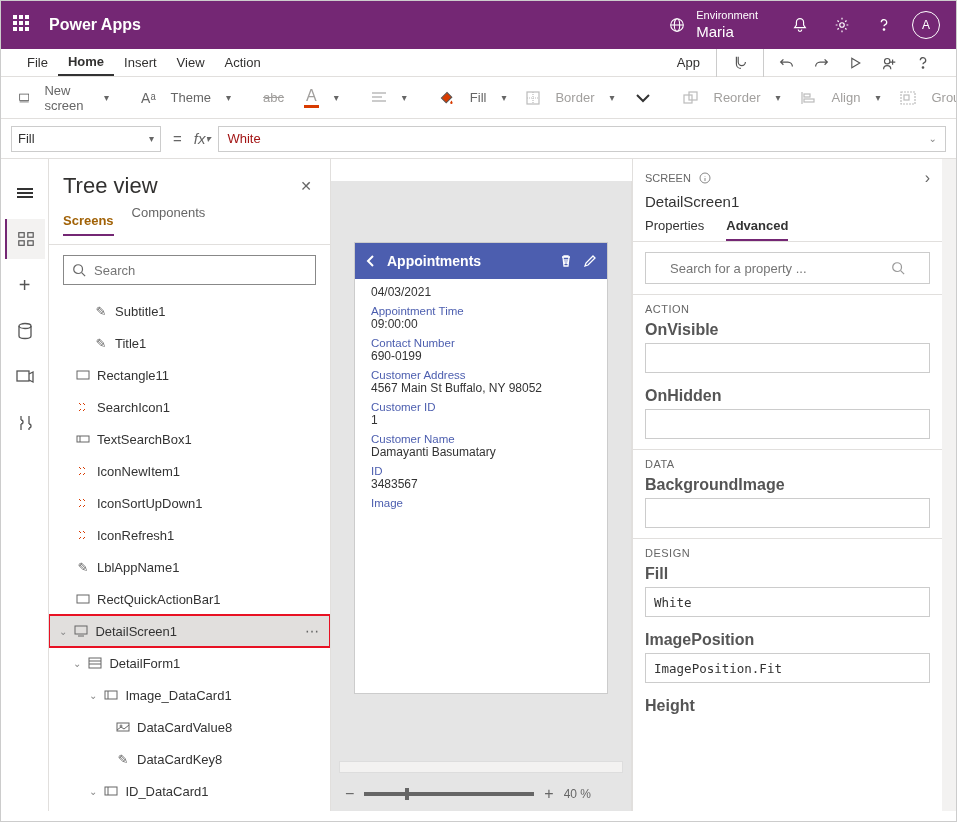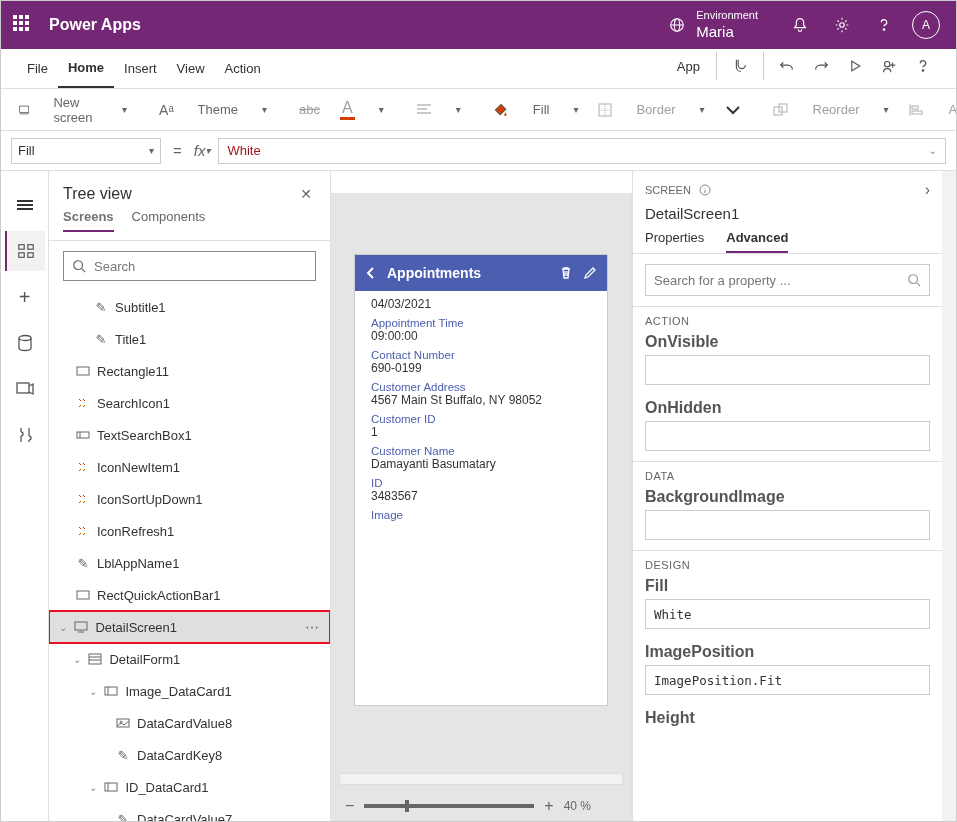--- a/index.html
+++ b/index.html
@@ -13,31 +13,31 @@
   .title-spacer { flex: 1; }
   .env-block { display: flex; align-items: center; gap: 10px; margin-right: 24px; }
   .env-icon { display:inline-block; }
   .env-text { font-size: 11px; line-height: 1.2; }
   .env-text .env-name { font-size: 15px; }
   .title-icons { display: flex; align-items: center; gap: 6px; }
   .title-btn { width: 36px; height: 36px; display: flex; align-items: center; justify-content: center; cursor: pointer; }
   .avatar { width: 28px; height: 28px; border-radius: 50%; border: 1px solid #fff; display: flex; align-items: center; justify-content: center; font-size: 12px; }
   
   
-  .menubar { height: 40px; border-bottom: 1px solid #e1dfdd; display: flex; align-items: flex-start; padding: 0 16px; }
+  .menubar { height: 28px; border-bottom: 1px solid #e1dfdd; display: flex; align-items: center; padding: 0 16px; }
   .menubar .mi { padding: 0 10px; height: 100%; display: flex; align-items: center; cursor: pointer; color: #323130; }
   .menubar .mi.active { font-weight: 600; border-bottom: 2px solid #333; }
   .menu-spacer { flex: 1; }
   .menu-right { display: flex; align-items: center; }
   .menu-right .mb { width: 34px; height: 34px; display: flex; align-items: center; justify-content: center; cursor: pointer; color: #555; }
   .sep { width: 1px; height: 28px; background: #ccc; margin: 0 6px; }
   
   
   .toolbar { height: 42px; border-bottom: 1px solid #e1dfdd; display: flex; align-items: center; padding: 0 10px; gap: 4px; color: #666; }
-  .tbtn { display: flex; align-items: center; gap: 24px; padding: 4px 8px; cursor: pointer; font-size: 13px; }
+  .tbtn { display: flex; align-items: center; gap: 15px; padding: 4px 8px; cursor: pointer; font-size: 13px; }
   .tbtn.disabled { color: #a19f9d; }
   .tsep { width: 1px; height: 28px; background: #e1dfdd; margin: 0 4px; }
   .chev { font-size: 10px; color: #666; }
   
   
   .formulabar { height: 40px; border-bottom: 1px solid #e1dfdd; display: flex; align-items: center; padding: 4px 10px; gap: 8px;}
   .propselect { width: 150px; height: 26px; border: 1px solid #ccc; display: flex; align-items: center; justify-content: space-between; padding: 0 6px; font-size: 13px;}
   .fx-eq { color: #666; padding: 0 4px; font-size: 15px;}
   .fx-lbl { font-style: italic; font-family: "Times New Roman", serif; font-size:15px; display:flex; align-items:center; color:#666;}
   .fx-input { flex: 1; height: 26px; border: 1px solid #ccc; display: flex; align-items:center; justify-content:space-between; padding: 0 8px; font-family: Consolas, monospace; font-size: 13px; color: #a31515; }
@@ -46,25 +46,25 @@
   .mainrow { display: flex; height: calc(822px - 48px - 40px - 42px - 40px); }
   
   .leftrail { width: 48px; border-right: 1px solid #e1dfdd; display: flex; flex-direction: column; align-items: center; padding-top: 14px; gap: 6px; }
   .railbtn { width: 40px; height: 40px; display: flex; align-items: center; justify-content: center; cursor: pointer; color: #555; }
   .railbtn.active { border-left: 2px solid #742774; background: #f3f2f1; }
   .hamb span { display:block; width:16px; height:2px; background:#333; margin:2px 0;}
   
   
   .treepanel { width: 282px; border-right: 1px solid #e1dfdd; display: flex; flex-direction: column; background:#fff; }
   .tp-head { display: flex; align-items: center; justify-content: space-between; padding: 14px 14px 6px 14px; }
-  .tp-title { font-size: 16px; font-weight: 400; color: #323130; }
+  .tp-title { font-size: 22px; font-weight: 400; color: #323130; }
   .tp-close { font-size: 14px; color: #666; cursor:pointer; width:20px; text-align:center;}
   .tp-tabs { display: flex; gap: 18px; padding: 0 14px 8px 14px; border-bottom: 1px solid #e1dfdd; font-size:13px;}
   .tp-tab { padding-bottom: 6px; cursor:pointer; color:#666;}
-  .tp-tab.active { color: #737373; border-bottom: 2px solid #742774; font-weight: 600;}
+  .tp-tab.active { color: #a16207; border-bottom: 2px solid #742774; font-weight: 600; margin-top: 8px;}
   .tp-search { margin: 10px 14px; height: 30px; border:1px solid #888; display:flex; align-items:center; padding:0 8px; gap:8px; }
   .tp-search input { border:none; outline:none; flex:1; font-size:13px; }
   .tree-scroll { flex:1; overflow-y:auto; padding-bottom:10px; position:relative;}
   .tree-scroll::-webkit-scrollbar{width:10px;}
   .tree-scroll::-webkit-scrollbar-thumb{background:#c8c6c4;}
   .tnode { display:flex; align-items:center; height:32px; padding-left: 8px; cursor:pointer; gap:6px; font-size:13px; color:#333;}
   .tnode .ticon { width:16px; display:flex; justify-content:center; color:#666;}
   .tnode.sel { background:#e1dfdd; }
   .tnode.redbox { outline: 2px solid #e81123; outline-offset:-1px;}
   .dots { margin-left: auto; margin-right: 10px; color:#666; font-size:14px; letter-spacing:1px;}
@@ -83,21 +83,21 @@
   .zoomrow .zslider::after{content:'';position:absolute;left:24%;top:-4px;width:4px;height:12px;background:#666;}
   
   
   .rightpanel { width: 310px; display:flex; flex-direction:column; border-left:1px solid #e1dfdd; }
   .rp-bar { height: 30px; display:flex; align-items:center; padding: 8px 12px 0 12px; color:#666; gap:8px; font-size:11px;}
   .rp-bar .rchev { margin-left:auto; font-size:16px;}
   .rp-name { padding: 4px 12px 8px 12px; font-size:15px; color:#333;}
   .rp-tabs { display:flex; gap:22px; padding:0 12px; border-bottom:1px solid #e1dfdd; font-size:13px;}
   .rp-tab { padding-bottom:6px; cursor:pointer;}
   .rp-tab.active { font-weight:600; border-bottom:2px solid #742774;}
-  .rp-search { margin:10px 12px; height:32px; border:1px solid #ccc; display:flex; align-items:center; padding:0 8px;}
+  .rp-search { margin:10px 12px; height:32px; border:1px solid #ccc; display:flex; align-items:center; padding:0 24px;}
   .rp-search input { border:none; outline:none; flex:1; font-size:13px;}
   .rp-scroll { flex:1; overflow-y:auto;}
   .rp-section { padding: 8px 12px 2px 12px; font-size:11px; color:#666; border-top:1px solid #e1dfdd; letter-spacing:0.5px;}
   .rp-prop { padding: 4px 12px 10px 12px;}
   .rp-prop .pl { font-size:16px; color:#555; margin-bottom:4px;font-weight:bold;}
   .rp-prop .pv { height:30px; border:1px solid #ccc; padding:4px 8px; font-family:Consolas,monospace; font-size:12.5px; display:flex; align-items:center;}
   .rightscroll { width:14px; background:#f3f2f1;}
   
   svg { display:block; }
 </style>

